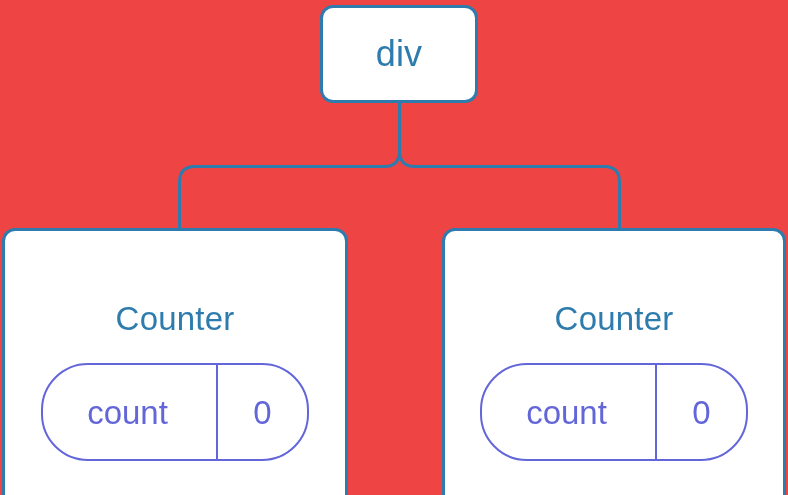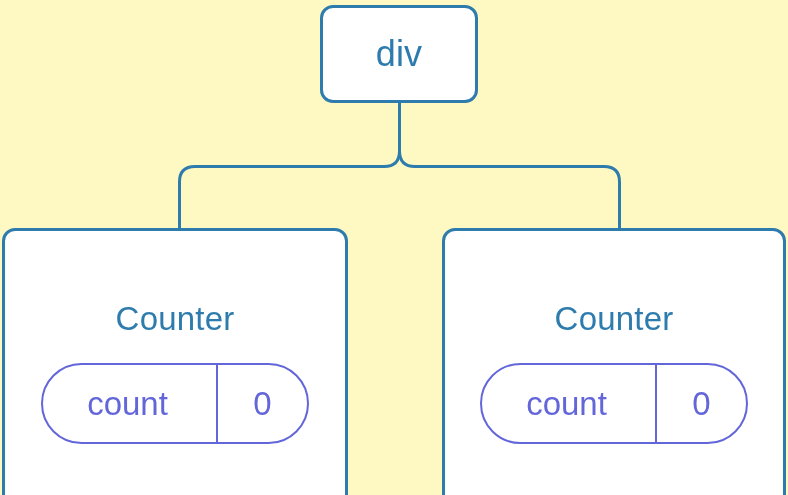--- a/index.html
+++ b/index.html
@@ -12,21 +12,21 @@
     height: 495px;
     overflow: hidden;
     font-family: "Liberation Sans", sans-serif;
     background: #4a6670;
   }
 
   #canvas {
     position: relative;
     width: 788px;
     height: 495px;
-    background: #fef9c3;
+    background: #ef4444;
   }
 
   
   #connectors {
     position: absolute;
     left: 0;
     top: 0;
     width: 788px;
     height: 495px;
     pointer-events: none;
@@ -73,21 +73,21 @@
     color: #2e7cad;
     font-size: 33px;
     line-height: 1;
     margin-top: 71px;
     letter-spacing: 0.2px;
   }
 
   
   .state-pill {
     margin-top: 28px;
-    height: 81px;
+    height: 98px;
     display: flex;
     align-items: stretch;
     border: 2.5px solid #6366d9;
     border-radius: 47px;
     box-sizing: border-box;
     background: #ffffff;
   }
   #node-child-0 .state-pill { width: 268px; }
   #node-child-1 .state-pill { width: 268px; }
 

